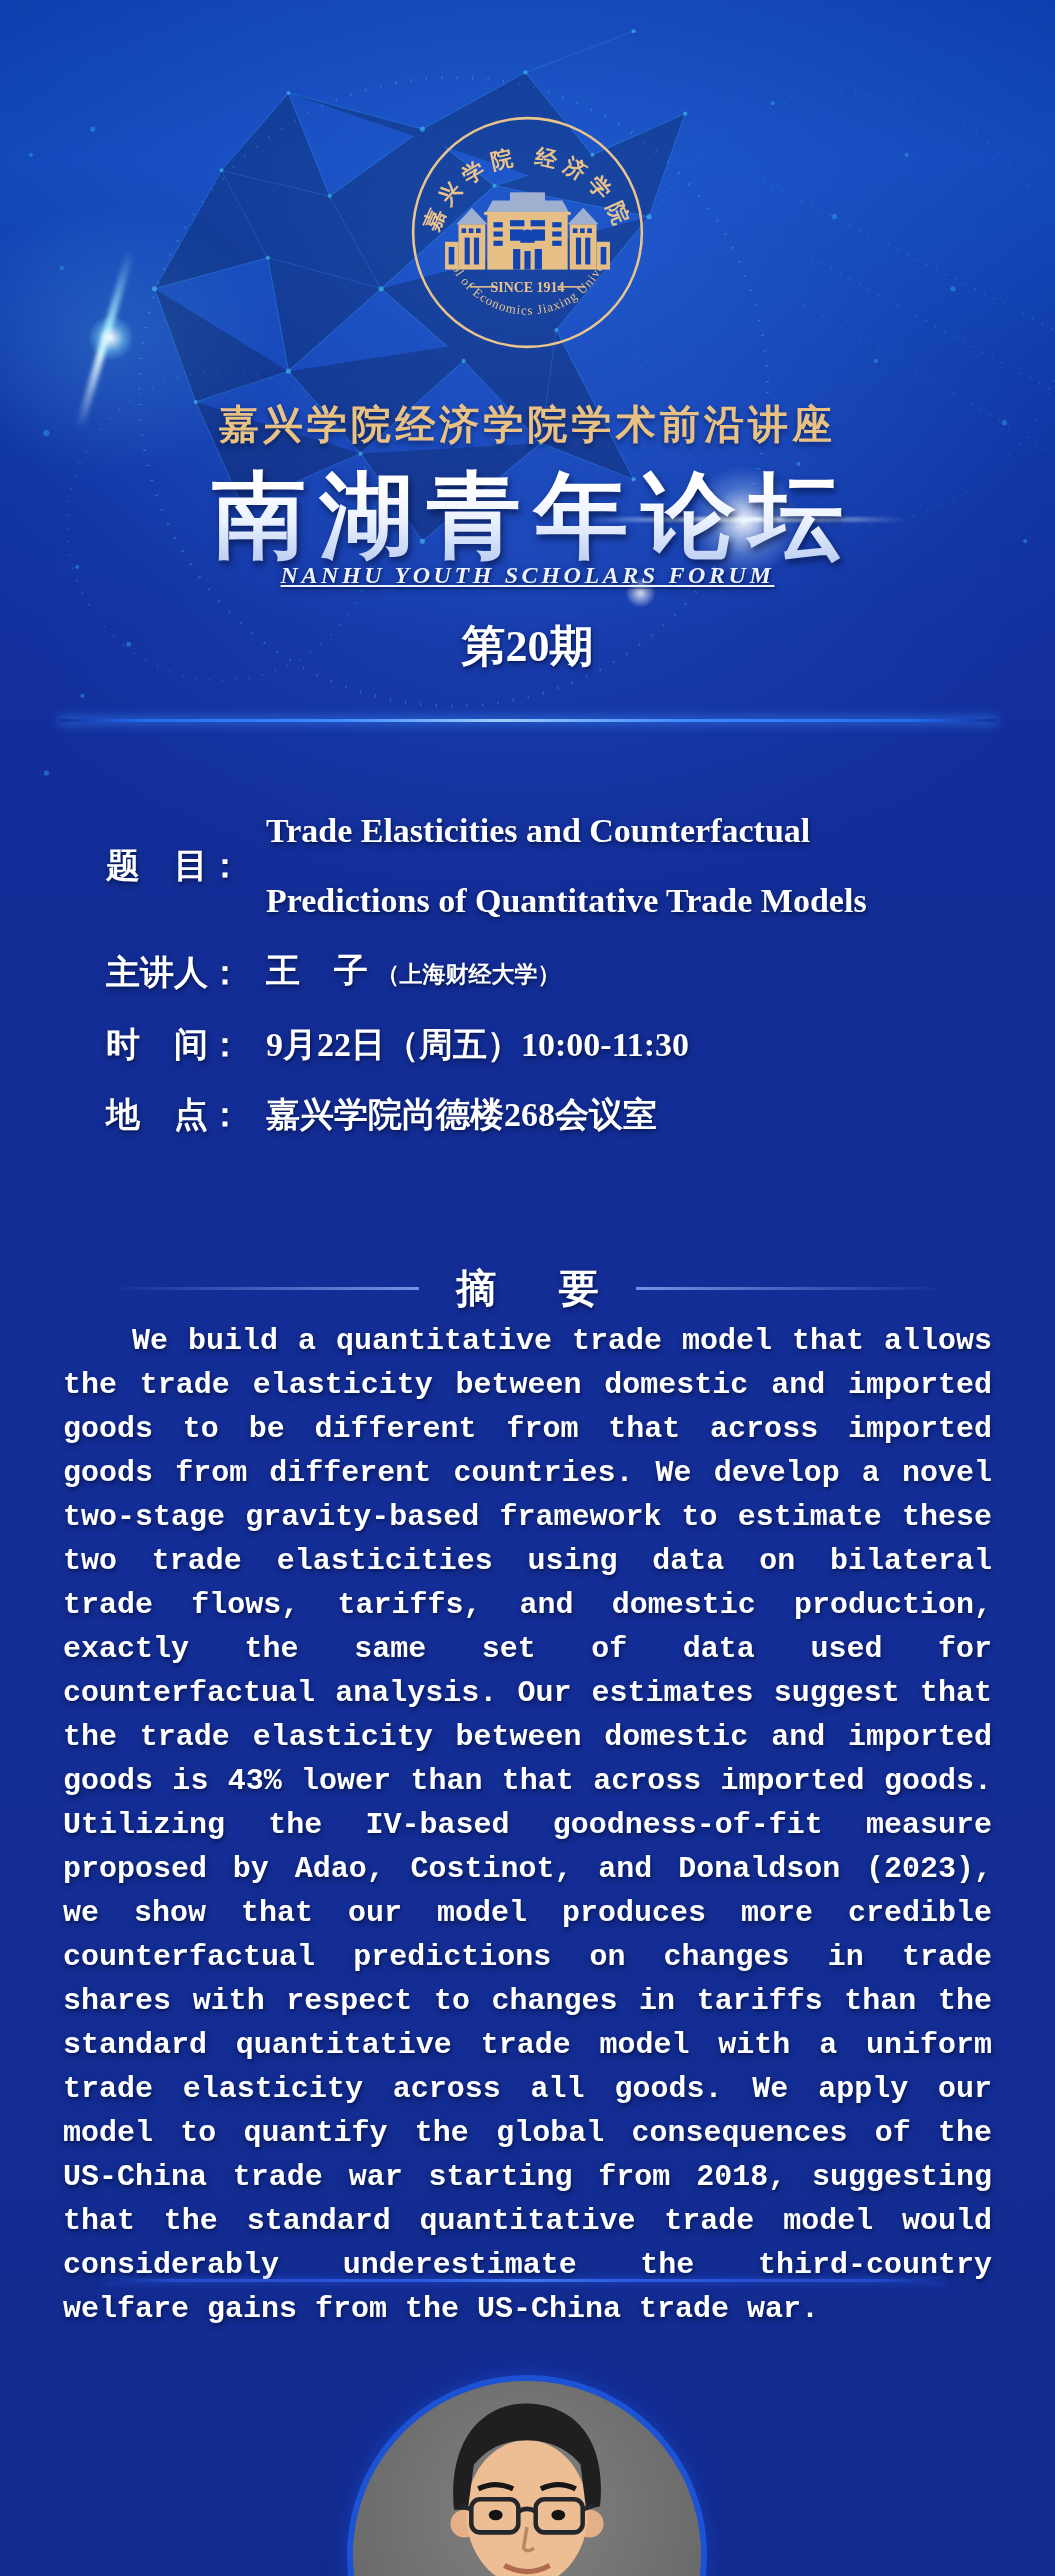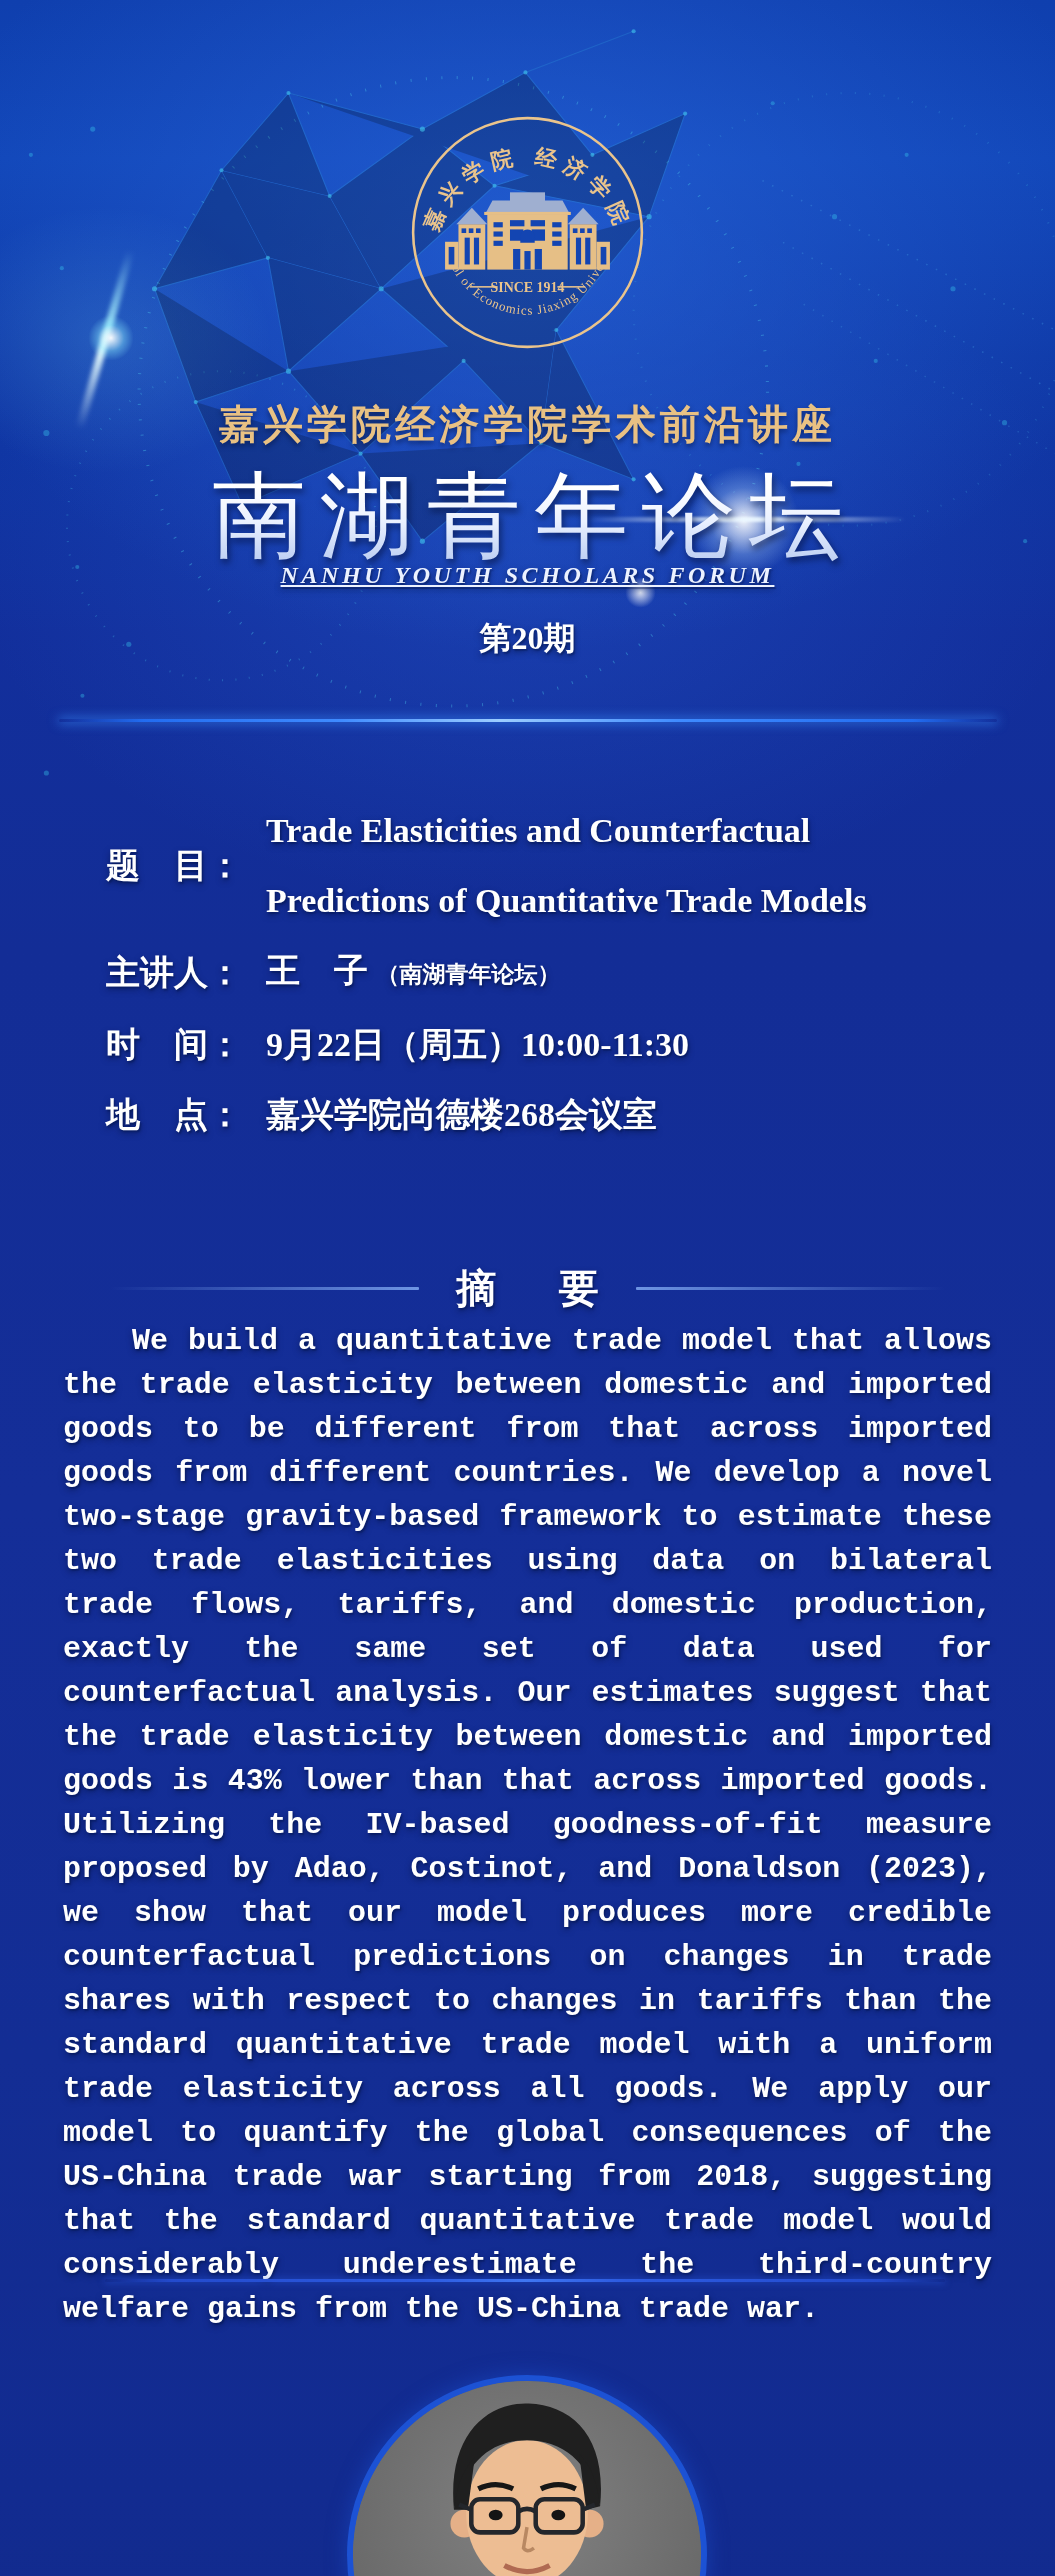--- a/index.html
+++ b/index.html
@@ -50,29 +50,29 @@
 
   
   .emblem{position:absolute;left:409px;top:114px;width:237px;height:237px;}
 
   
   .series-heading{
     top:397px;font-size:40px;font-weight:bold;letter-spacing:4.1px;
     color:#e9c183;text-shadow:0 2.6px 5.2px rgba(2,14,52,.5);
   }
   .main-title{
-    top:468px;font-size:94px;line-height:97px;font-weight:400;letter-spacing:13.4px;padding-left:13.4px;
+    top:468px;font-size:94px;line-height:97px;font-weight:700;letter-spacing:13.4px;padding-left:13.4px;
     background:linear-gradient(180deg,#ffffff 20%,#eaf1ff 55%,#b9ccf2 100%);
     -webkit-background-clip:text;background-clip:text;color:transparent;
     filter:drop-shadow(2.6px 4.1px 3.6px rgba(1,12,48,.62));
   }
   .sub-title{
     top:562px;font-size:24px;font-style:italic;font-weight:bold;letter-spacing:3.6px;color:#ecf2ff;text-decoration:underline;
   }
-  .issue-badge{top:617px;font-size:32px;font-weight:bold;color:#ffffff;}
+  .issue-badge{top:617px;font-size:44px;font-weight:bold;color:#ffffff;}
 
   
   .divider{position:absolute;border-radius:2.1px;}
   .divider-1{
     left:59px;top:719px;width:938px;height:2.6px;
     background:linear-gradient(90deg,rgba(30,100,255,0),rgba(36,118,255,.85) 9%,#3f8bff 30%,#9ccdff 47%,#3f8bff 66%,rgba(36,118,255,.85) 91%,rgba(30,100,255,0));
     box-shadow:0 0 10.3px 1px rgba(60,145,255,.8);
   }
   .divider-2{
     left:105px;top:2279px;width:840px;height:3.1px;
@@ -262,21 +262,21 @@
       <span class="info-label">题　目：</span>
       <span class="info-value">
         <span class="vline">Trade Elasticities and Counterfactual</span>
         <span class="vline">Predictions of Quantitative Trade Models</span>
       </span>
     </div>
     <div class="info-row">
       <span class="info-label">主讲人：</span>
       <span class="info-value">
         <span>王　子</span>
-        <span class="affiliation">（南湖青年论坛）</span>
+        <span class="affiliation">（上海财经大学）</span>
       </span>
     </div>
     <div class="info-row">
       <span class="info-label">时　间：</span>
       <span class="info-value">9月22日（周五）10:00-11:30</span>
     </div>
     <div class="info-row">
       <span class="info-label">地　点：</span>
       <span class="info-value">嘉兴学院尚德楼268会议室</span>
     </div>

